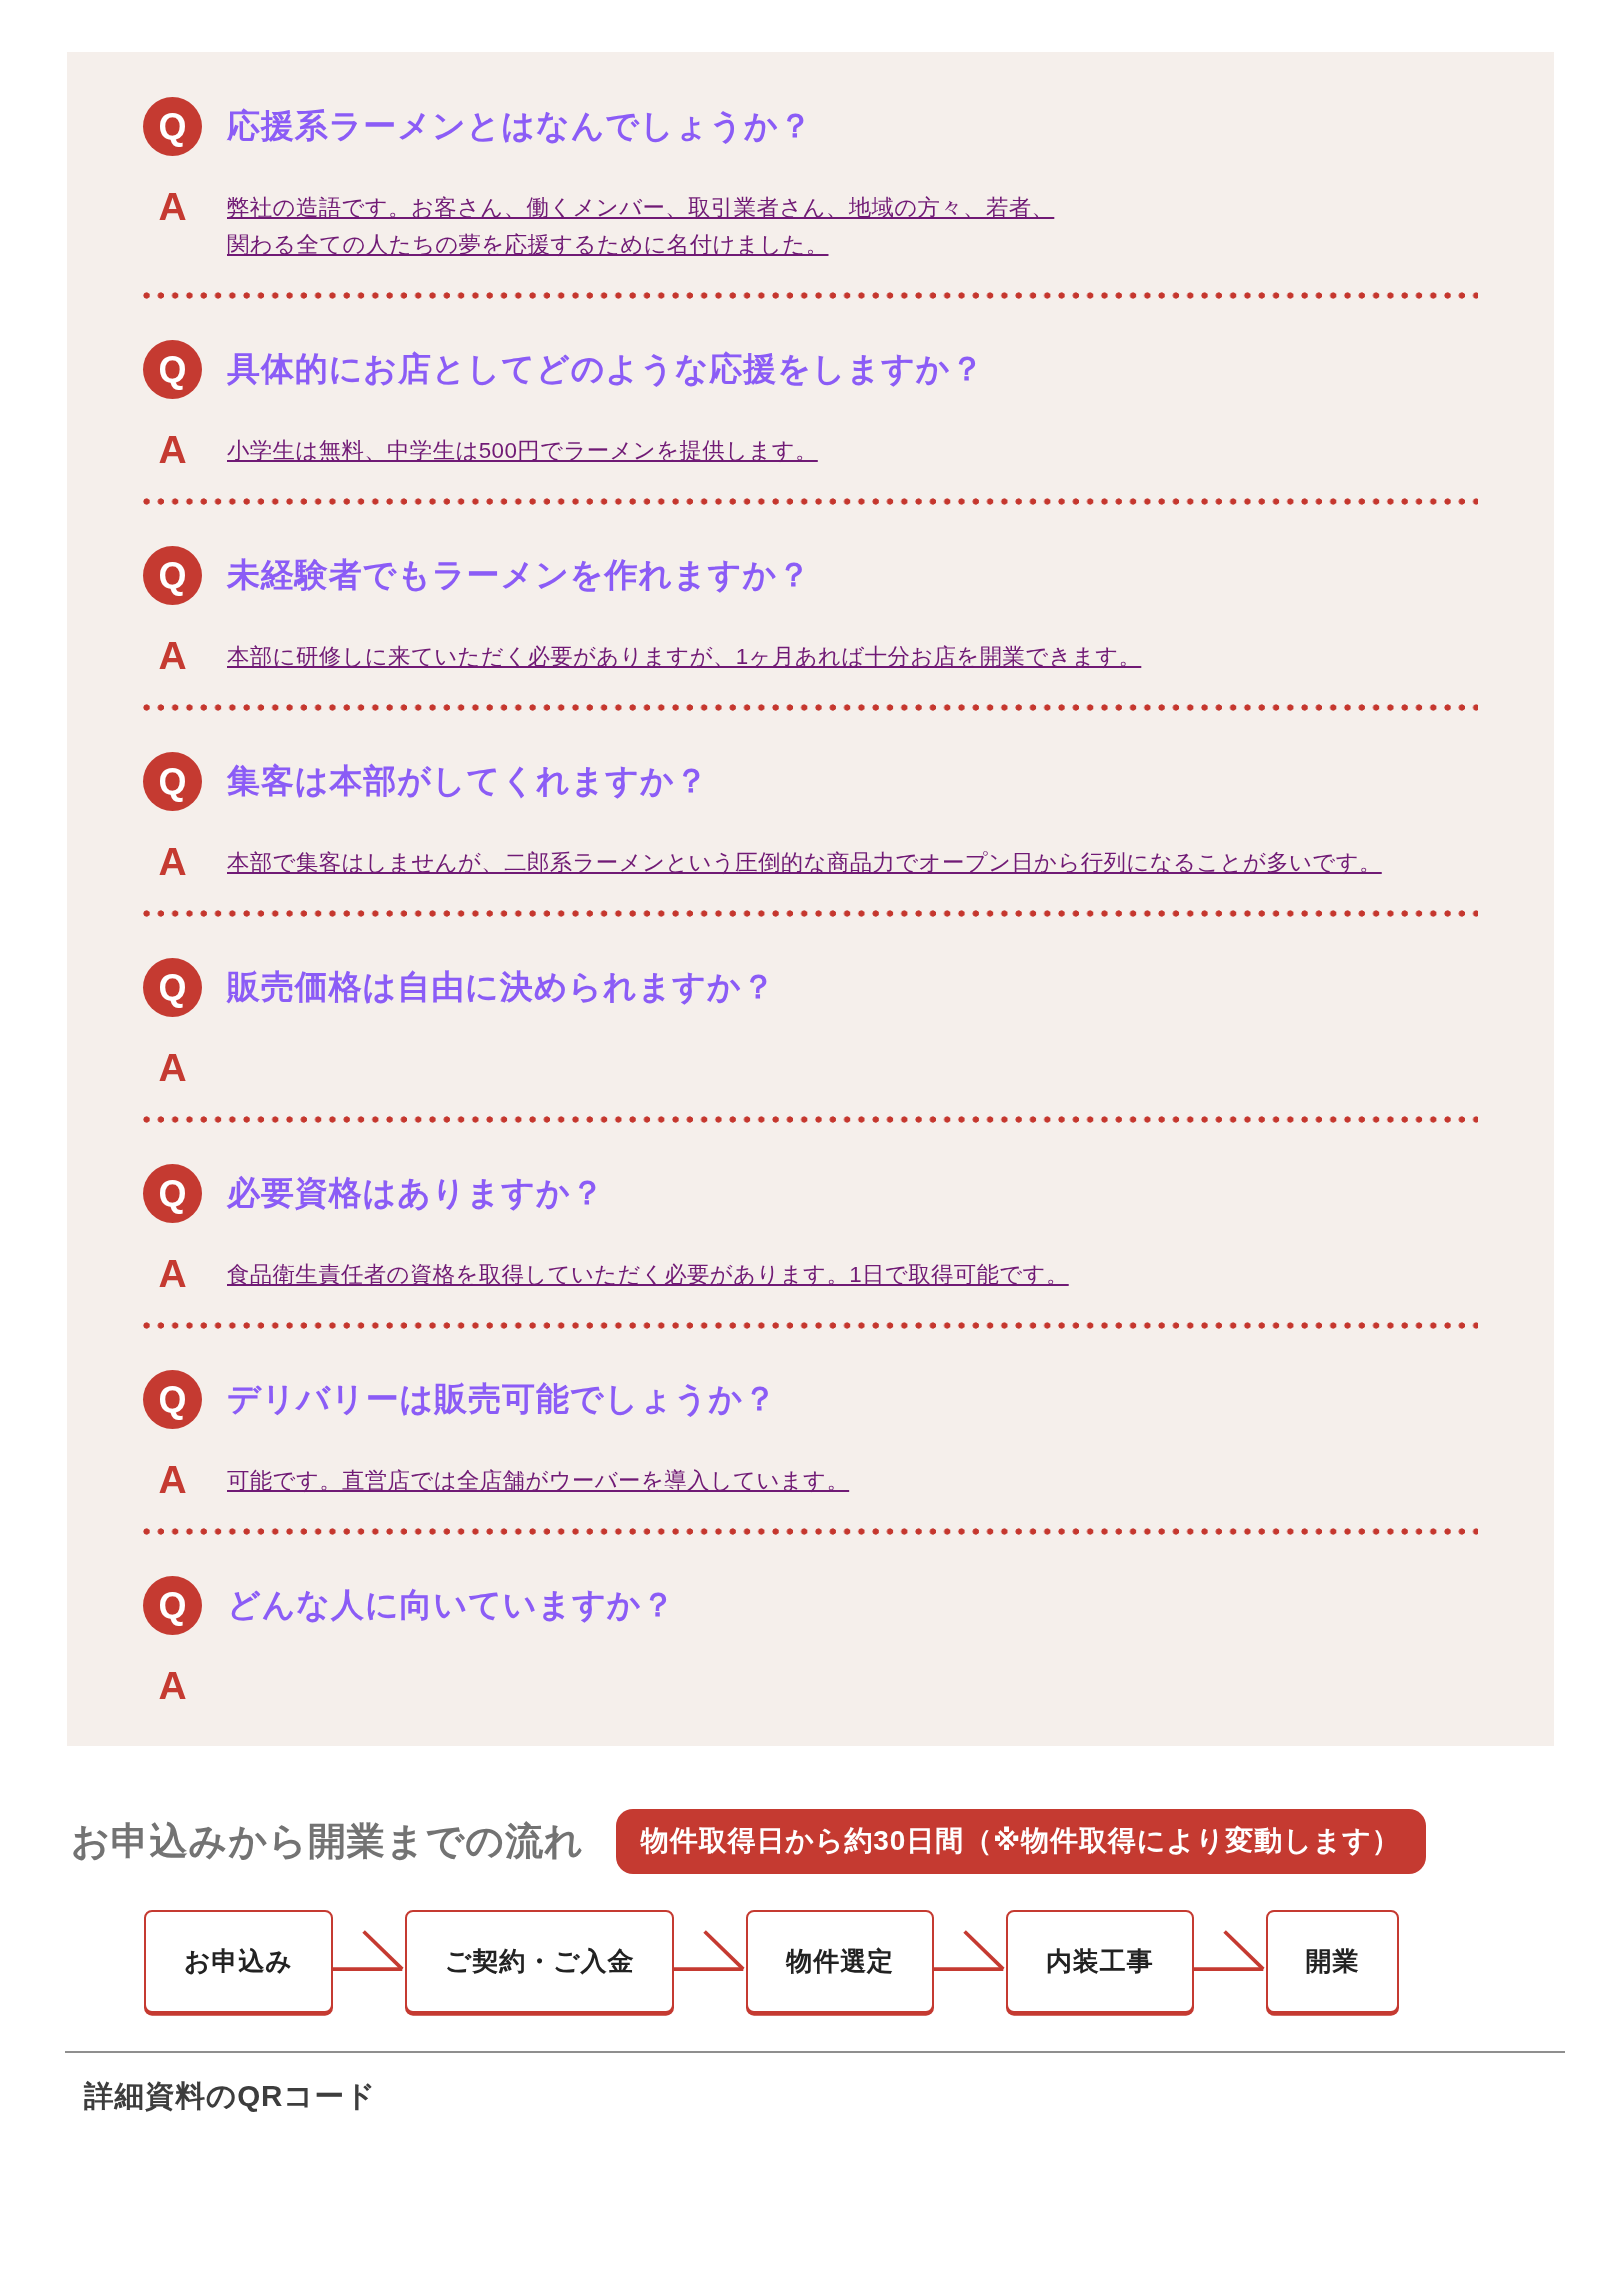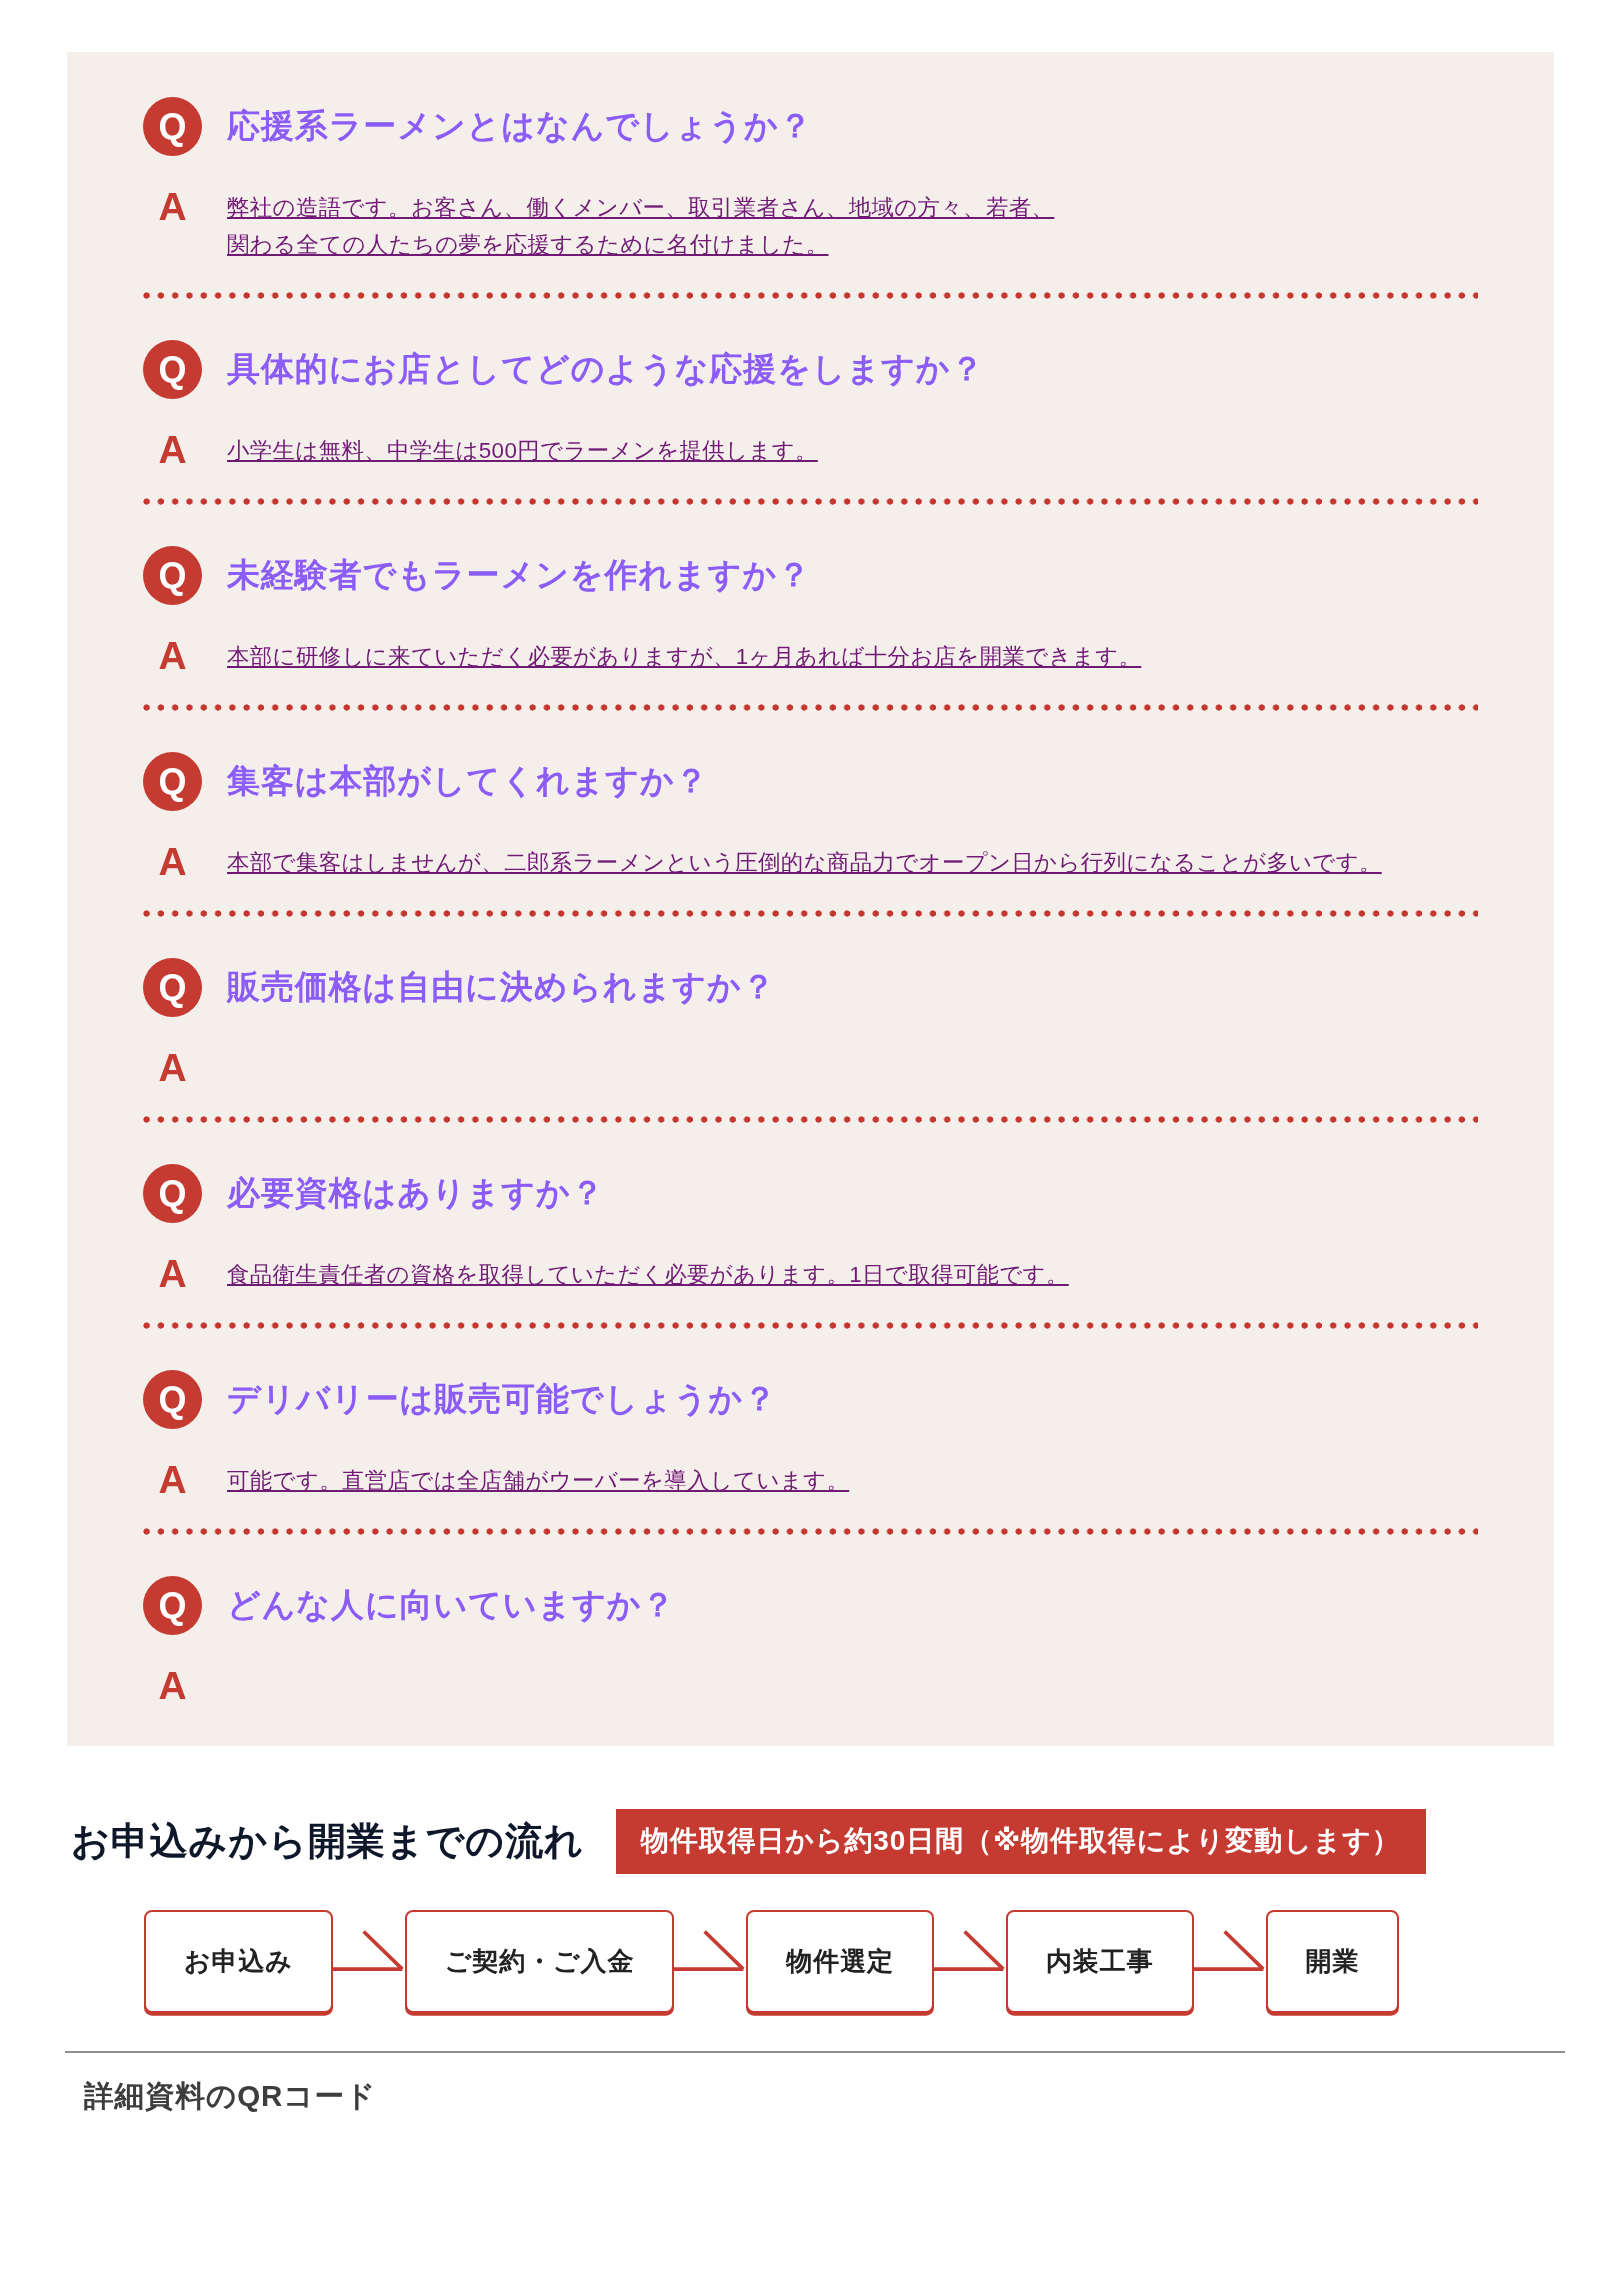--- a/index.html
+++ b/index.html
@@ -87,33 +87,34 @@
     padding: 0 67px 0 71px;
   }
   .flow-header {
     display: flex;
     align-items: center;
     gap: 32px;
   }
   .flow-title {
     font-size: 38px;
     font-weight: 800;
-    color: #0f172a;
+    color: #737373;
     letter-spacing: 0.9px;
     white-space: nowrap;
     text-align: right;
   }
   .flow-badge {
     background: #c53a31;
     color: #ffffff;
     font-size: 28px;
     font-weight: 800;
     padding: 13.4px 25px;
     letter-spacing: 0.9px;
     white-space: nowrap;
+    border-radius: 17px;
   }
   .flow-diagram {
     margin: 36px 0 0 73px;
     display: flex;
     align-items: stretch;
     height: 103px;
   }
   .flow-step {
     background: #ffffff;
     border: 2.7px solid #c53a31;

